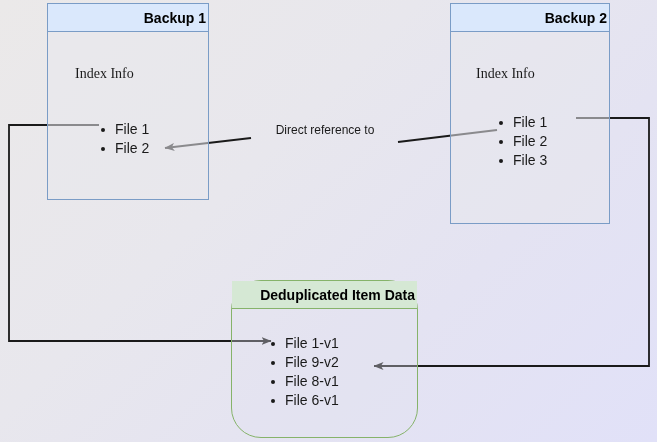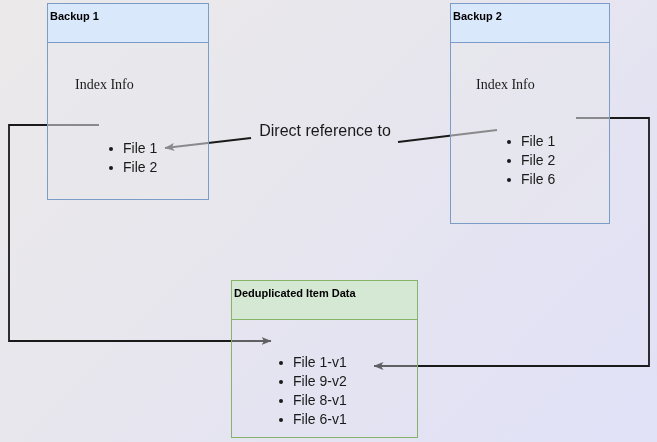--- a/index.html
+++ b/index.html
@@ -33,65 +33,66 @@
   
   .box {
     position: absolute;
     box-sizing: border-box;
     border-width: 1px;
     border-style: solid;
   }
   .box-header {
     box-sizing: border-box;
     width: 100%;
-    text-align: left;
-    font-size: 11px;
+    text-align: right;
+    font-size: 14px;
     font-weight: bold;
     color: #000000;
     border-bottom-width: 1px;
     border-bottom-style: solid;
     line-height: 1;
-    padding: 7px 2px 20px 2px;
+    padding: 7px 2px 6px 2px;
   }
   .box-body {
     position: relative;
     width: 100%;
   }
 
   
   .box-blue {
     border-color: #7a9cc6;
     background: rgba(232, 232, 236, 0.55);
   }
   .box-blue .box-header {
     background: #dae8fc;
     border-bottom-color: #7a9cc6;
   }
 
   
   .box-green {
     border-color: #86b36a;
     background: rgba(226, 226, 240, 0.35);
+    border-radius: 30px;
   }
   .box-green .box-header {
     background: #d5e8d4;
     border-bottom-color: #86b36a;
   }
 
   
   .section-title {
     position: absolute;
     font-size: 14px;
     color: #1a1a1a;
     white-space: nowrap;
     font-family: Liberation Serif, serif;
   }
   .file-list {
     position: absolute;
-    margin: 8px;
+    margin: 0;
     padding: 0;
     list-style: none;
   }
   .file-list li {
     position: relative;
     font-size: 14px;
     color: #1a1a1a;
     line-height: 19px;
     padding-left: 17px;
     white-space: nowrap;
@@ -104,21 +105,21 @@
     width: 4px;
     height: 4px;
     border-radius: 50%;
     background: #1a1a1a;
   }
 
   
   .annotation {
     position: absolute;
     text-align: center;
-    font-size: 16px;
+    font-size: 12px;
     color: #1a1a1a;
     line-height: 15px;
     white-space: nowrap;
   }
 </style>
 </head>
 <body>
 
 <div id="stage">
 
@@ -148,21 +149,21 @@
     </div>
   </div>
 
   <div class="box box-blue" style="left:450px; top:3px; width:160px; height:221px;">
     <div class="box-header">Backup 2</div>
     <div class="box-body" style="height:174px;">
       <div class="section-title" style="left:25px; top:34px;">Index Info</div>
       <ul class="file-list" style="left:45px; top:81px;">
         <li>File 1</li>
         <li>File 2</li>
-        <li>File 6</li>
+        <li>File 3</li>
       </ul>
     </div>
   </div>
 
   <div class="box box-green" style="left:231px; top:280px; width:187px; height:158px;">
     <div class="box-header">Deduplicated Item Data</div>
     <div class="box-body" style="height:133px;">
       <ul class="file-list" style="left:36px; top:25px;">
         <li>File 1-v1</li>
         <li>File 9-v2</li>

